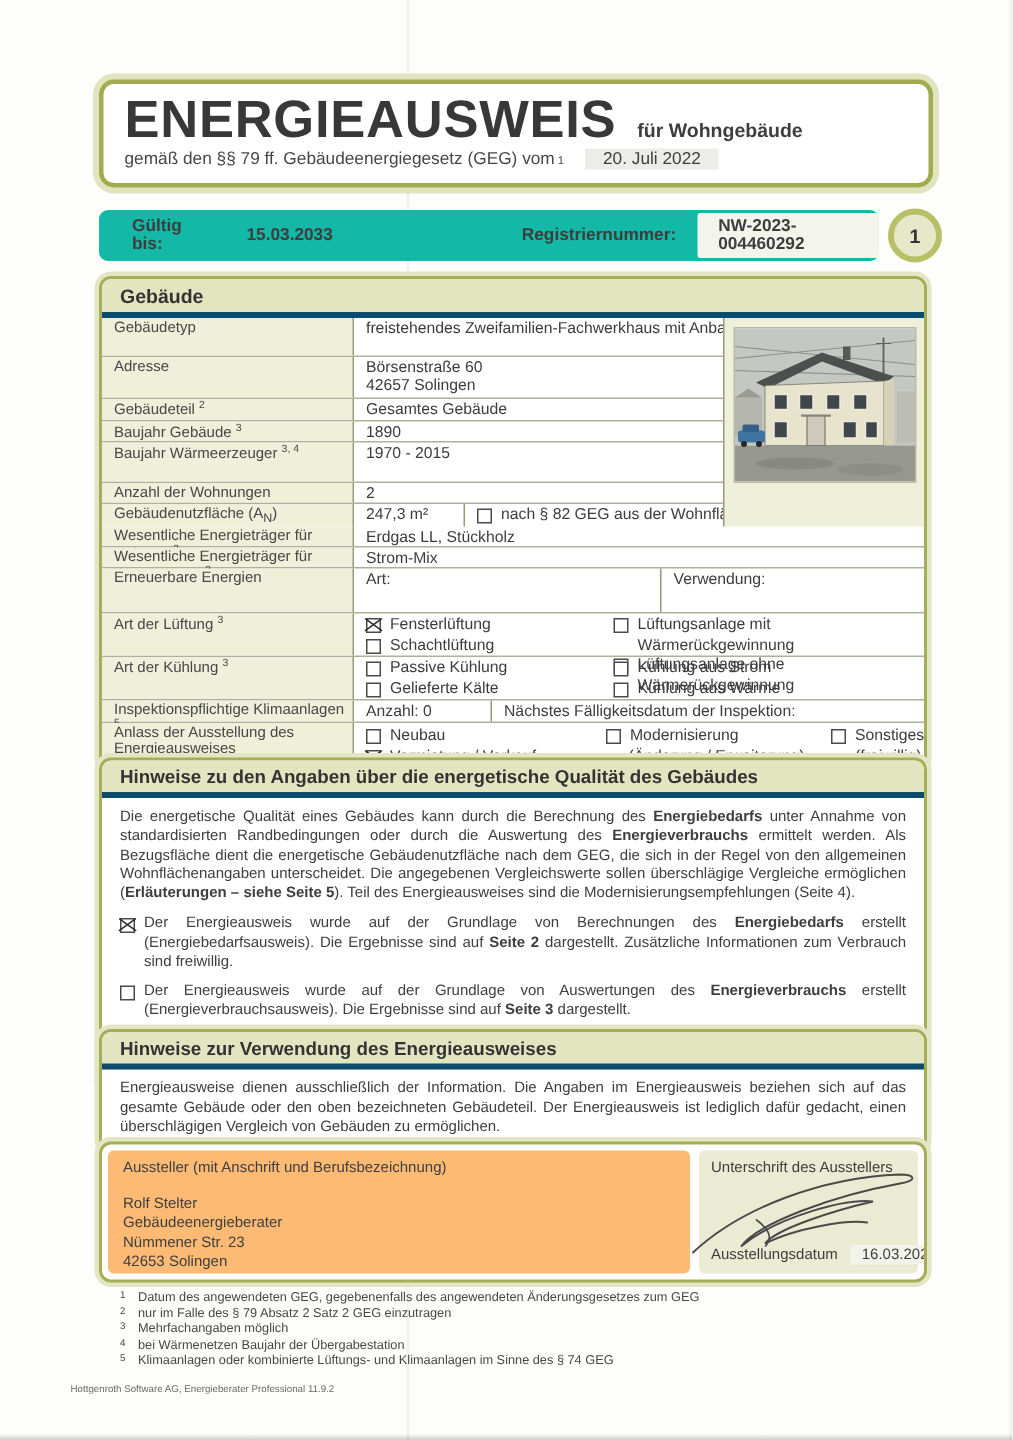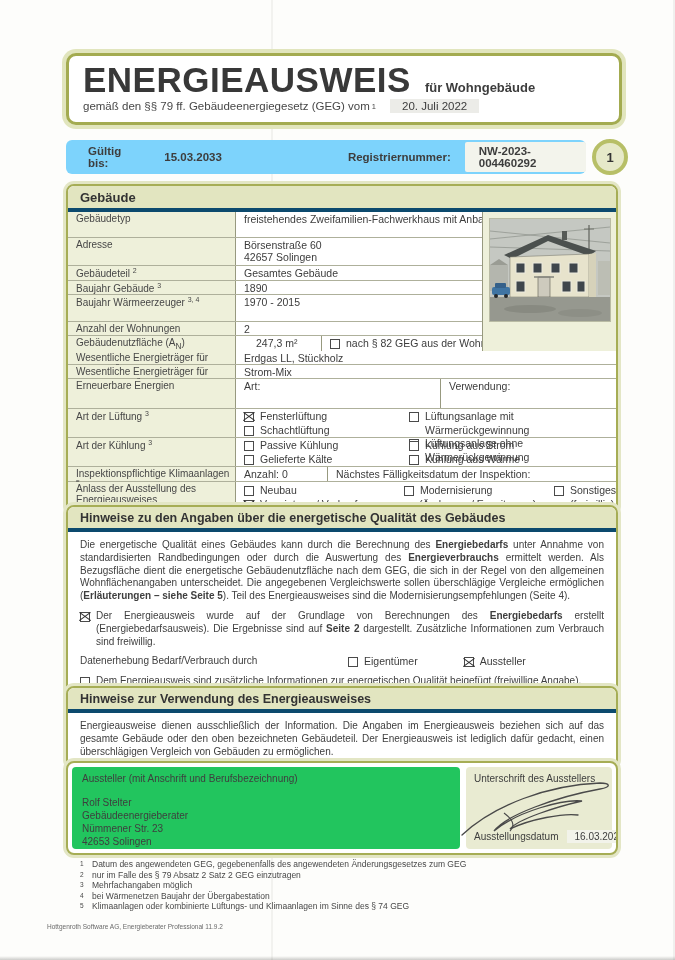--- a/index.html
+++ b/index.html
@@ -14,21 +14,21 @@
   .header-box{position:absolute;left:66px;top:53px;width:522px;height:56px;background:#fff;
     border:3px solid #a3ab50;border-radius:10px;box-shadow:0 0 0 4px #e1e5bd;padding:6px 14px 4px 14px;}
   .title-line{display:flex;align-items:baseline;}
   .main-title{font-size:35px;font-weight:bold;letter-spacing:.5px;color:#383838;line-height:36px;}
   .sub-title{font-size:13px;font-weight:bold;color:#3d3d3d;margin-left:14px;}
   .law-line{font-size:11.5px;color:#474747;margin-top:1px;display:flex;align-items:center;}
   .law-line sup{font-size:7.5px;margin-left:2px;}
   .law-date{display:inline-block;background:#ececE8;padding:1px 12px;margin-left:14px;font-size:11.5px;color:#3d3d3d;}
 
   
-  .validity-bar{position:absolute;left:66px;top:140px;width:520px;height:34px;background:#7dd3fc;border-radius:6px;
+  .validity-bar{position:absolute;left:66px;top:140px;width:520px;height:34px;background:#14b8a6;border-radius:6px;
     display:flex;align-items:center;font-size:11.5px;font-weight:bold;color:#3d3d3d;}
   .v-label{margin-left:22px;}
   .v-date{margin-left:28px;}
   .v-reg-label{margin-left:126px;}
   .v-reg-box{margin-left:14px;background:#f3f4ec;padding:3px 14px;border-radius:2px;font-weight:bold;}
   .page-circle{position:absolute;left:592px;top:139px;width:28px;height:28px;border-radius:50%;
     border:4px solid #b7bf67;background:#e6e9c9;display:flex;align-items:center;justify-content:center;
     font-size:13px;font-weight:bold;color:#333;}
 
   
@@ -61,21 +61,21 @@
   .hw-body{padding:7px 12px 6px 12px;font-size:10px;line-height:12.8px;color:#3e3e3e;text-align:justify;}
   .hw-body p{margin:0 0 7px 0;}
   .hw-item{display:flex;margin-bottom:7px;text-align:justify;}
   .hw-item .cb{margin-top:2px;}
   .daten-line{display:flex;align-items:flex-start;margin-bottom:6px;}
   .daten-label{width:268px;flex:none;}
   .daten-gap{width:46px;flex:none;}
 
   
   .as-box{top:761px;height:94px;background:#fff;padding:4px;box-sizing:border-box;}
-  .as-left{position:absolute;left:4px;top:4px;width:388px;height:82px;background:#22c55e;border-radius:4px;
+  .as-left{position:absolute;left:4px;top:4px;width:388px;height:82px;background:#fdba74;border-radius:4px;
     padding:6px 10px;box-sizing:border-box;font-size:10px;color:#3e3e3e;}
   .as-right{position:absolute;left:398px;top:4px;width:146px;height:82px;background:#e9ebd2;border-radius:4px;
     padding:6px 8px;box-sizing:border-box;font-size:10px;color:#3e3e3e;}
   .as-head{margin-bottom:12px;}
   .as-line{line-height:13px;}
   .sig-svg{position:absolute;left:-6px;top:12px;}
   .as-datum-row{position:absolute;left:8px;bottom:6px;display:flex;align-items:center;}
   .as-datum-val{background:#f2f3ea;padding:1px 8px;margin-left:8px;font-size:10px;}
 
   
@@ -168,21 +168,21 @@
         <div class="g-val">1890</div>
       </div>
       <div class="grow" style="height:26px;">
         <div class="g-label">Baujahr Wärmeerzeuger <sup>3, 4</sup></div>
         <div class="g-val">1970 - 2015</div>
       </div>
       <div class="grow" style="height:13px;">
         <div class="g-label">Anzahl der Wohnungen</div>
         <div class="g-val">2</div>
       </div>
-      <div class="grow" style="height:15px;gap:12px;">
+      <div class="grow" style="height:15px;">
         <div class="g-label">Gebäudenutzfläche (A<sub>N</sub>)</div>
         <div class="cellsplit">
           <div class="g-val c-borderright" style="flex:none;width:74px;">247,3 m²</div>
           <div class="g-val opt">
             <span class="cb"></span>
             <span>nach § 82 GEG aus der Wohnfläche ermittelt</span>
           </div>
         </div>
       </div>
     </div>
@@ -292,20 +292,24 @@
     </div>
   </div>
 
   <div class="section-box" style="top:505px;">
     <div class="section-header" style="font-size:12.5px;">Hinweise zu den Angaben über die energetische Qualität des Gebäudes</div>
     <div class="hw-body">
       <p>Die energetische Qualität eines Gebäudes kann durch die Berechnung des <b>Energiebedarfs</b> unter Annahme von standardisierten Randbedingungen oder durch die Auswertung des <b>Energieverbrauchs</b> ermittelt werden. Als Bezugsfläche dient die energetische Gebäudenutzfläche nach dem GEG, die sich in der Regel von den allgemeinen Wohnflächenangaben unterscheidet. Die angegebenen Vergleichswerte sollen überschlägige Vergleiche ermöglichen (<b>Erläuterungen – siehe Seite 5</b>). Teil des Energieausweises sind die Modernisierungsempfehlungen (Seite 4).</p>
       <div class="hw-item">
         <span class="cb checked"></span>
         <span>Der Energieausweis wurde auf der Grundlage von Berechnungen des <b>Energiebedarfs</b> erstellt (Energiebedarfsausweis). Die Ergebnisse sind auf <b>Seite 2</b> dargestellt. Zusätzliche Informationen zum Verbrauch sind freiwillig.</span>
+      </div>
+      <div class="hw-item">
+        <span class="cb"></span>
+        <span>Der Energieausweis wurde auf der Grundlage von Auswertungen des <b>Energieverbrauchs</b> erstellt (Energieverbrauchsausweis). Die Ergebnisse sind auf <b>Seite 3</b> dargestellt.</span>
       </div>
       <div class="daten-line">
         <span class="daten-label">Datenerhebung Bedarf/Verbrauch durch</span>
         <span class="opt">
             <span class="cb"></span>
             <span>Eigentümer</span>
           </span>
         <span class="daten-gap"></span>
         <span class="opt">
             <span class="cb checked"></span>

